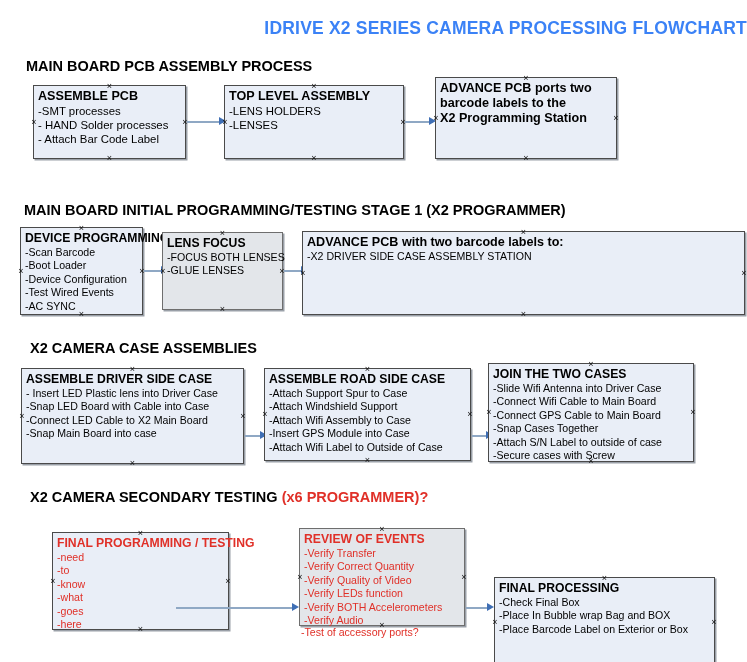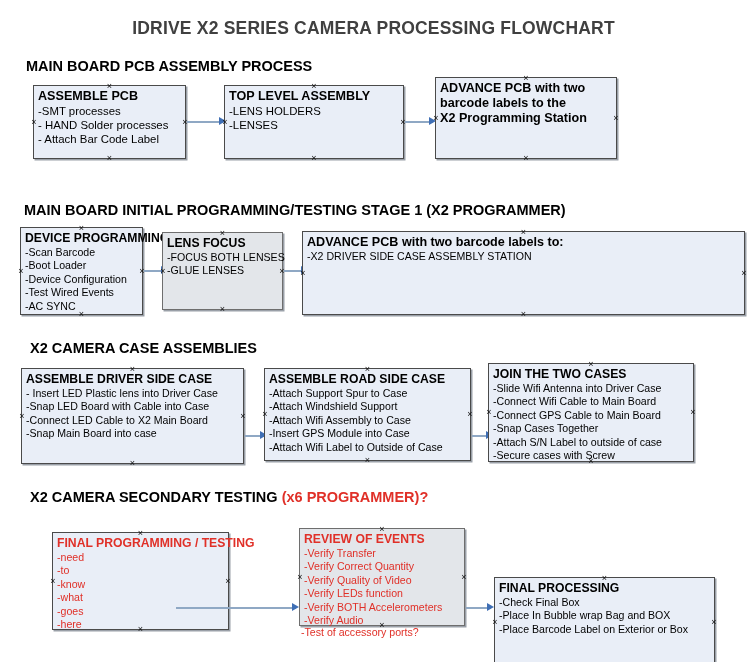--- a/index.html
+++ b/index.html
@@ -18,24 +18,24 @@
     position: absolute;
     left: 0; top: 0;
     width: 747px;
     height: 662px;
   }
   .doc-title {
     position: absolute;
     left: 0;
     top: 18px;
     width: 747px;
-    text-align: center;
+    text-align: right;
     font-size: 17.5px;
     font-weight: bold;
-    color: #404040;
+    color: #3b82f6;
     letter-spacing: 0.2px;
     white-space: nowrap;
   }
   .section-header {
     position: absolute;
     font-size: 14.5px;
     font-weight: bold;
     color: #000000;
     white-space: nowrap;
   }
@@ -144,21 +144,21 @@
     <span class="handle" style="left:0; top:50%;"></span>
     <span class="handle" style="left:100%; top:50%;"></span>
   </div>
 
   <div class="connector">
     <div class="conn-line" style="left:405px; top:121px; width:28px;"></div>
     <div class="conn-head" style="left:429px; top:117px;"></div>
   </div>
 
   <div class="node" style="left:435px; top:77px; width:182px; height:82px;">
-    <div class="node-title">ADVANCE PCB with two</div>
+    <div class="node-title">ADVANCE PCB ports two</div>
     <div class="node-title">barcode labels to the</div>
     <div class="node-title"> X2 Programming Station</div>
     <span class="handle" style="left:50%; top:0;"></span>
     <span class="handle" style="left:50%; top:100%;"></span>
     <span class="handle" style="left:0; top:50%;"></span>
     <span class="handle" style="left:100%; top:50%;"></span>
   </div>
 
   <div class="section-header" style="left:24px; top:202px;">
     <span>MAIN BOARD INITIAL PROGRAMMING/TESTING STAGE 1 (X2 PROGRAMMER)</span>

